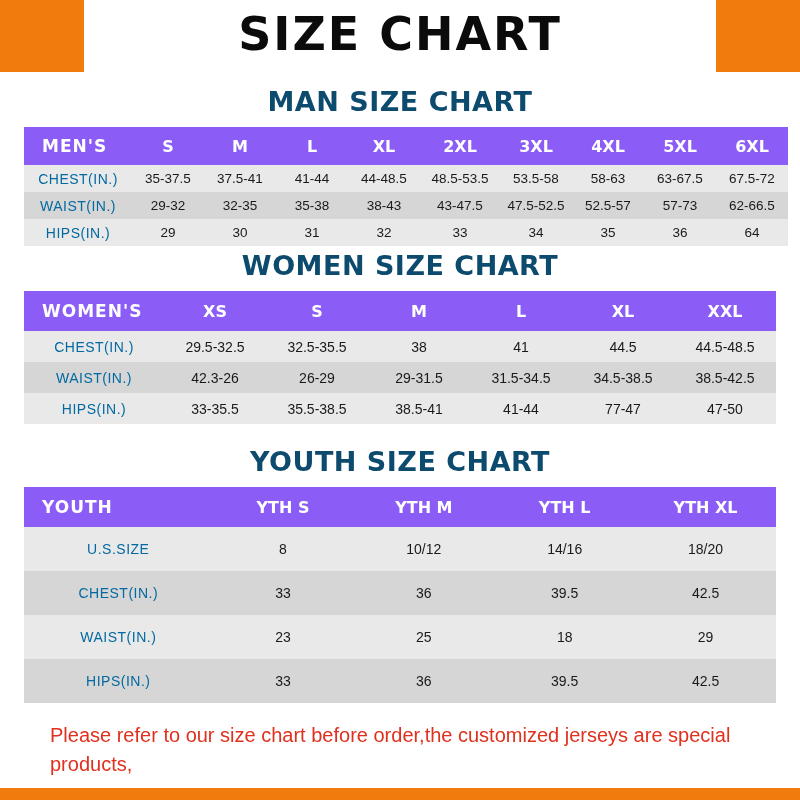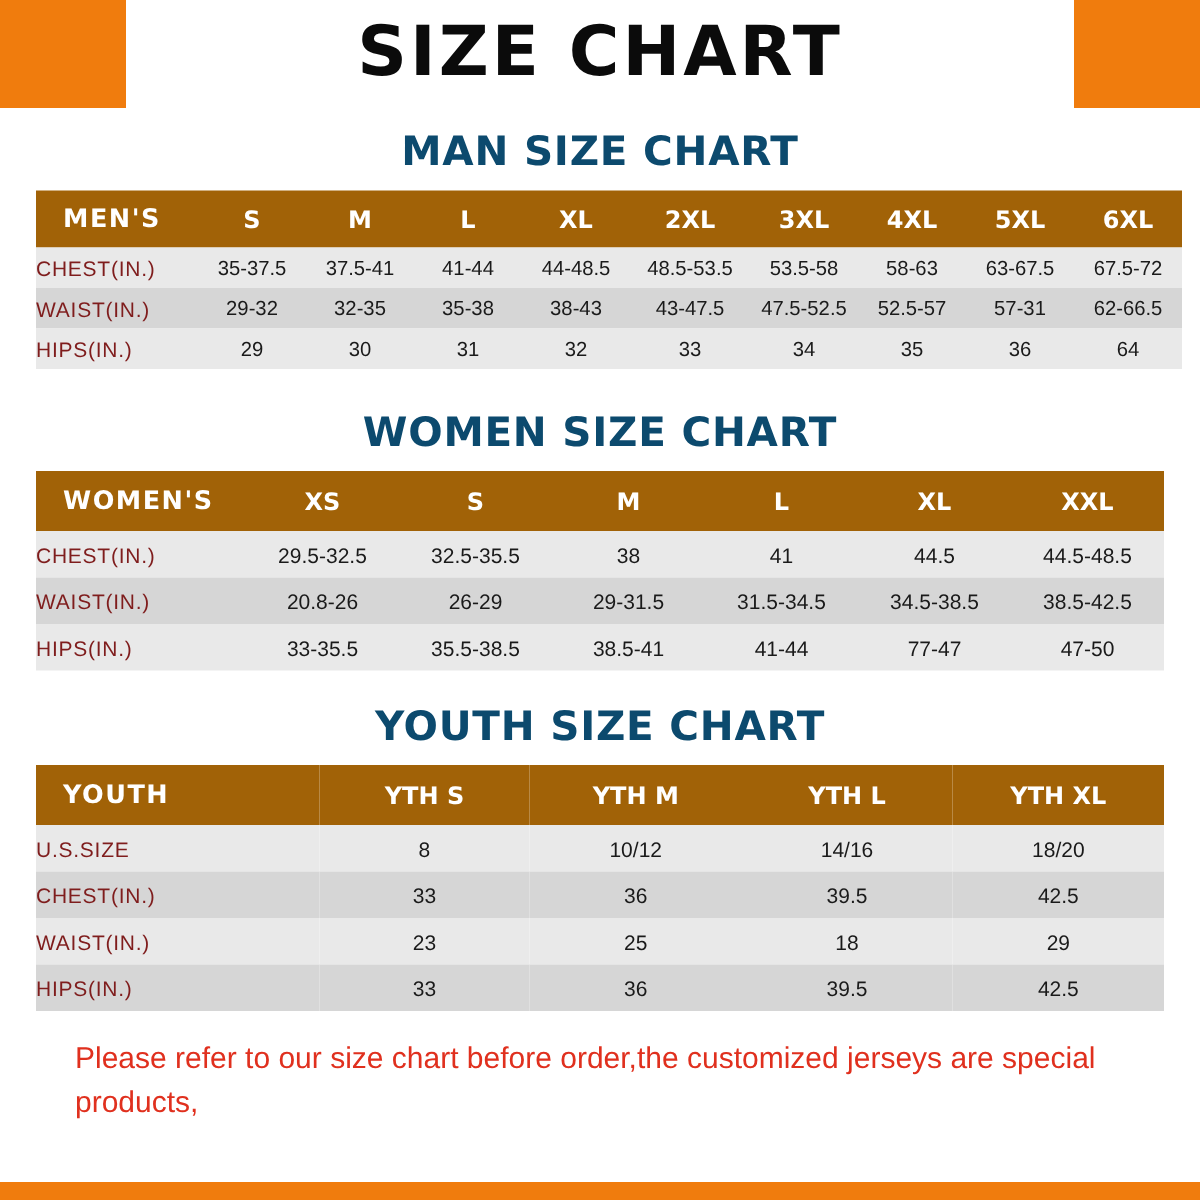--- a/index.html
+++ b/index.html
@@ -52,66 +52,66 @@
   }
   .section-title {
     text-align: center;
     font-family: "DejaVu Sans", sans-serif;
     font-weight: bold;
     font-size: 27px;
     color: #0c4a6e;
     letter-spacing: 0.5px;
   }
   .t1 { margin-top: 14px; }
-  .t2 { margin-top: 27px; }
+  .t2 { margin-top: 4px; }
   .t3 { margin-top: 22px; }
 
   table.sizetable {
     border-collapse: collapse;
     width: 752px;
     margin: 10px auto 0 auto;
     table-layout: fixed;
   }
   table.sizetable td, table.sizetable th {
     text-align: center;
     font-size: 13.5px;
     color: #1a1a1a;
     font-family: "Liberation Sans", sans-serif;
     padding: 0;
     height: 27px;
     vertical-align: middle;
     font-weight: normal;
   }
   table.sizetable thead th {
-    background: #a16207;
+    background: #8b5cf6;
     color: #ffffff;
     font-weight: bold;
     font-size: 16px;
     height: 38px;
     font-family: "DejaVu Sans", sans-serif;
   }
   table.sizetable thead th.rowhead {
     text-align: left;
     padding-left: 18px;
     letter-spacing: 1px;
     font-size: 17px;
   }
   table.sizetable tbody td.rowhead {
     font-weight: normal;
     font-size: 14px;
     letter-spacing: 0.5px;
-    color: #7f1d1d;
-    text-align: left;
+    color: #0369a1;
+    text-align: center;
   }
   tr.light td { background: #e9e9e9; }
   tr.dark td { background: #d6d6d6; }
 
   
   table.women td { height: 31px; font-size: 14px; }
-  table.youth td { height: 31px; font-size: 14px; }
+  table.youth td { height: 44px; font-size: 14px; }
   table.youth thead th, table.women thead th { height: 40px; }
 
   .footer-note {
     margin-top: 18px;
     padding: 0 26px;
     color: #e0301e;
     font-size: 20px;
     line-height: 1.45;
     font-family: "Liberation Sans", sans-serif;
     text-align: left;
@@ -188,21 +188,21 @@
         </tr>
         <tr class="dark">
           <td class="rowhead">WAIST(IN.)</td>
           <td>29-32</td>
           <td>32-35</td>
           <td>35-38</td>
           <td>38-43</td>
           <td>43-47.5</td>
           <td>47.5-52.5</td>
           <td>52.5-57</td>
-          <td>57-31</td>
+          <td>57-73</td>
           <td>62-66.5</td>
         </tr>
         <tr class="light">
           <td class="rowhead">HIPS(IN.)</td>
           <td>29</td>
           <td>30</td>
           <td>31</td>
           <td>32</td>
           <td>33</td>
           <td>34</td>
@@ -240,21 +240,21 @@
           <td class="rowhead">CHEST(IN.)</td>
           <td>29.5-32.5</td>
           <td>32.5-35.5</td>
           <td>38</td>
           <td>41</td>
           <td>44.5</td>
           <td>44.5-48.5</td>
         </tr>
         <tr class="dark">
           <td class="rowhead">WAIST(IN.)</td>
-          <td>20.8-26</td>
+          <td>42.3-26</td>
           <td>26-29</td>
           <td>29-31.5</td>
           <td>31.5-34.5</td>
           <td>34.5-38.5</td>
           <td>38.5-42.5</td>
         </tr>
         <tr class="light">
           <td class="rowhead">HIPS(IN.)</td>
           <td>33-35.5</td>
           <td>35.5-38.5</td>

